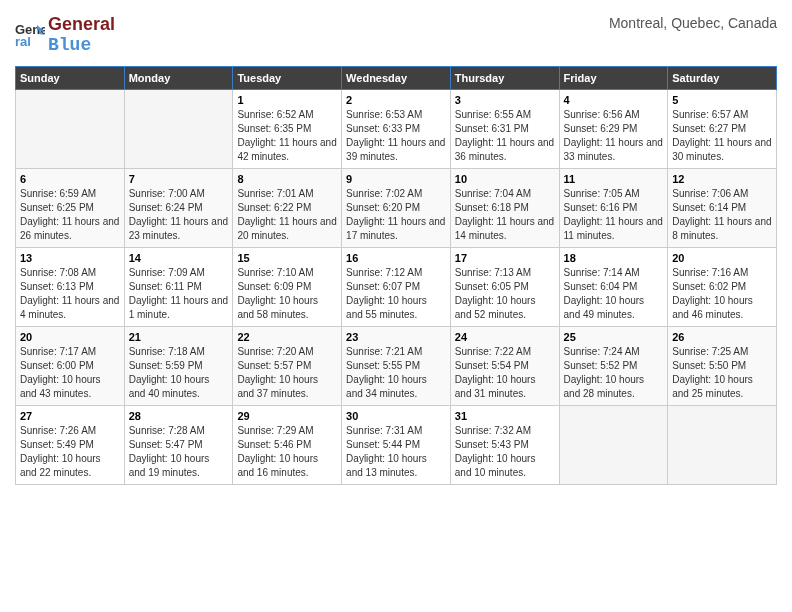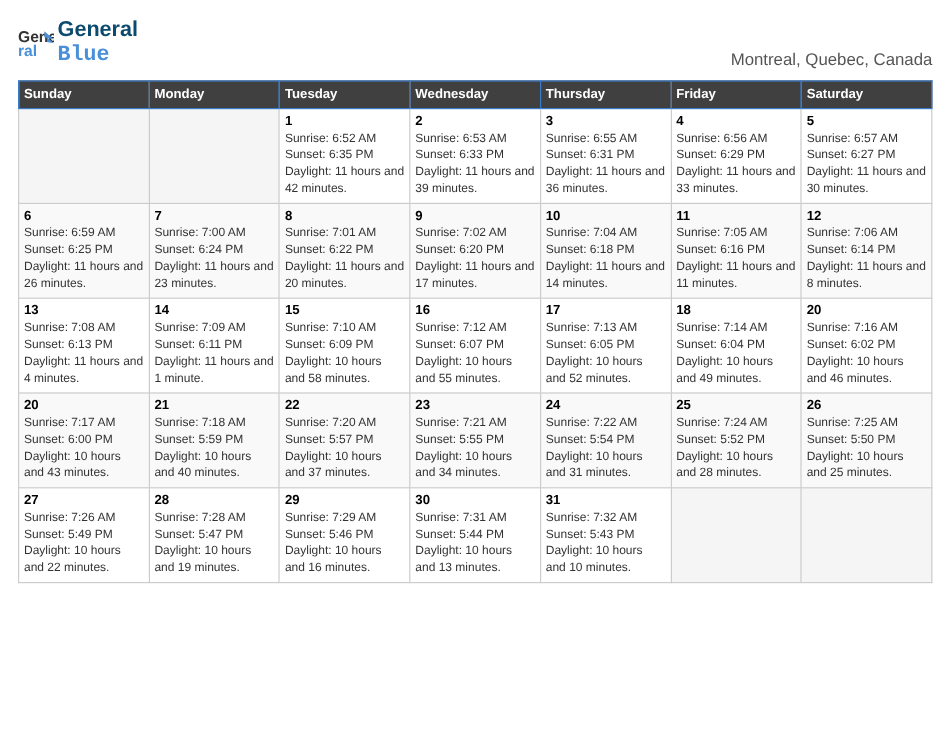--- a/index.html
+++ b/index.html
@@ -6,35 +6,35 @@
     body {
       font-family: Arial, sans-serif;
       background: #fff;
       width: 792px;
       min-height: 612px;
       padding: 15px;
     }
     .header {
       display: flex;
       justify-content: space-between;
-      align-items: flex-end;
+      align-items: flex-start;
       margin-bottom: 10px;
     }
     .logo {
       display: flex;
       align-items: center;
     }
     .logo-text {
       font-size: 18px;
       font-weight: bold;
       color: #333;
       line-height: 1.1;
     }
     .logo-text span {
-      color: #0c4a6e;
+      color: #7f1d1d;
     }
     .logo-icon {
       width: 30px;
       height: 30px;
       margin-right: 3px;
     }
     .title-block {
       text-align: right;
     }
     .month-title {

